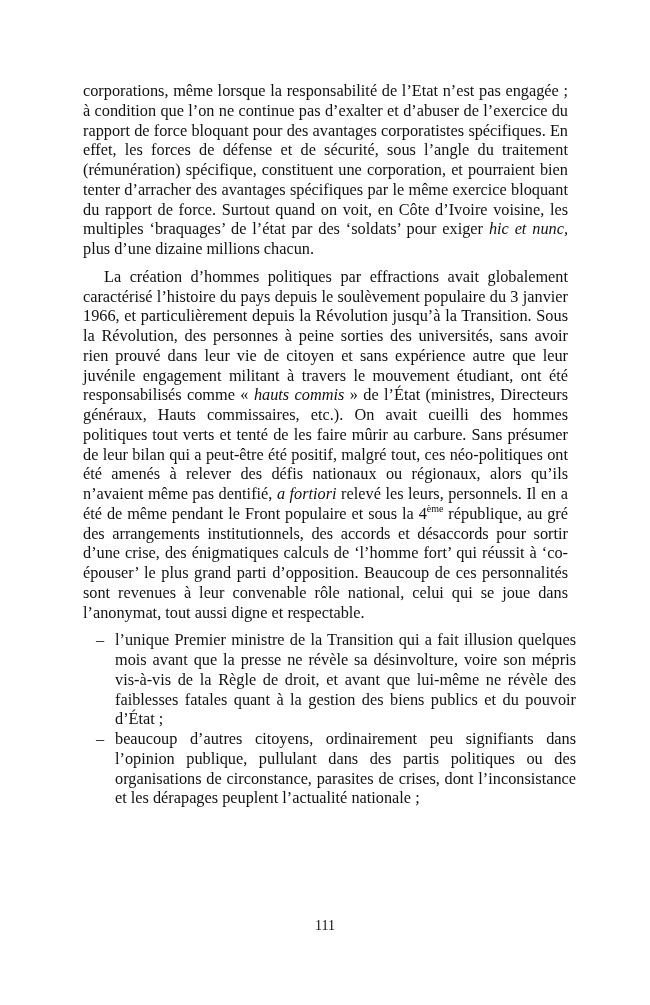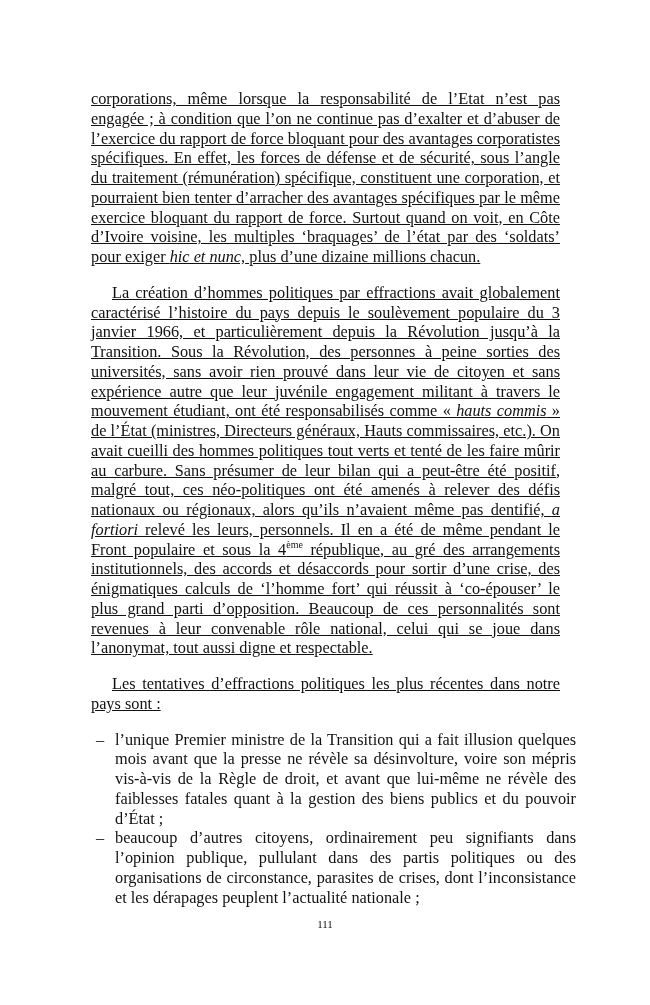--- a/index.html
+++ b/index.html
@@ -2,44 +2,41 @@
 <html><head>
   <meta charset="utf-8">
   <style>
     html, body { margin: 0; padding: 0; background: #ffffff; }
     body { width: 650px; height: 1005px; position: relative; overflow: hidden; }
     .page {
       position: absolute; left: 75px; top: 73px; width: 501px;
       font-family: "Liberation Serif", serif; font-size: 16.3px; line-height: 19.75px;
       color: #111111; text-align: justify;
     }
-    .page p { margin: 16px; text-decoration: underline; }
+    .page p { margin: 8px; }
     .page p.indent { text-indent: 21px; }
     .page ul { list-style: none; margin: 0; padding: 0 0 0 40px; }
     .page li { position: relative; }
     .page li .dash { position: absolute; left: -19px; top: 0; }
     sup { font-size: 10px; line-height: 0; vertical-align: 7px; }
     em { font-style: italic; }
     .pagenum {
       position: absolute; left: 0; width: 650px; top: 918px; text-align: center;
-      font-family: "Liberation Serif", serif; font-size: 11px; color: #111111;
+      font-family: "Liberation Serif", serif; font-size: 14px; color: #111111;
     }
   </style>
 </head>
 <body>
 
 <div class="page">
   <p>
     <span>corporations, même lorsque la responsabilité de l’Etat n’est pas engagée ; à condition que l’on ne continue pas d’exalter et d’abuser de l’exercice du rapport de force bloquant pour des avantages corporatistes spécifiques. En effet, les forces de défense et de sécurité, sous l’angle du traitement (rémunération) spécifique, constituent une corporation, et pourraient bien tenter d’arracher des avantages spécifiques par le même exercice bloquant du rapport de force. Surtout quand on voit, en Côte d’Ivoire voisine, les multiples ‘braquages’ de l’état par des ‘soldats’ pour exiger </span><em>hic et nunc,</em><span> plus d’une dizaine millions chacun.</span>
   </p>
   <p class="indent">
     <span>La création d’hommes politiques par effractions avait globalement caractérisé l’histoire du pays depuis le soulèvement populaire du 3 janvier 1966, et particulièrement depuis la Révolution jusqu’à la Transition. Sous la Révolution, des personnes à peine sorties des universités, sans avoir rien prouvé dans leur vie de citoyen et sans expérience autre que leur juvénile engagement militant à travers le mouvement étudiant, ont été responsabilisés comme « </span><em>hauts commis</em><span> » de l’État (ministres, Directeurs généraux, Hauts commissaires, etc.). On avait cueilli des hommes politiques tout verts et tenté de les faire mûrir au carbure. Sans présumer de leur bilan qui a peut-être été positif, malgré tout, ces néo-politiques ont été amenés à relever des défis nationaux ou régionaux, alors qu’ils n’avaient même pas dentifié, </span><em>a fortiori</em><span> relevé les leurs, personnels. Il en a été de même pendant le Front populaire et sous la 4</span><sup>ème</sup><span> république, au gré des arrangements institutionnels, des accords et désaccords pour sortir d’une crise, des énigmatiques calculs de ‘l’homme fort’ qui réussit à ‘co-épouser’ le plus grand parti d’opposition. Beaucoup de ces personnalités sont revenues à leur convenable rôle national, celui qui se joue dans l’anonymat, tout aussi digne et respectable.</span>
-  </p>
-  <p class="indent">
-    <span>Les tentatives d’effractions politiques les plus récentes dans notre pays sont :</span>
   </p>
   <ul>
     <li>
       <span class="dash">–</span>
       <span>l’unique Premier ministre de la Transition qui a fait illusion quelques mois avant que la presse ne révèle sa désinvolture, voire son mépris vis-à-vis de la Règle de droit, et avant que lui-même ne révèle des faiblesses fatales quant à la gestion des biens publics et du pouvoir d’État ;</span>
     </li>
     <li>
       <span class="dash">–</span>
       <span>beaucoup d’autres citoyens, ordinairement peu signifiants dans l’opinion publique, pullulant dans des partis politiques ou des organisations de circonstance, parasites de crises, dont l’inconsistance et les dérapages peuplent l’actualité nationale ;</span>
     </li>

